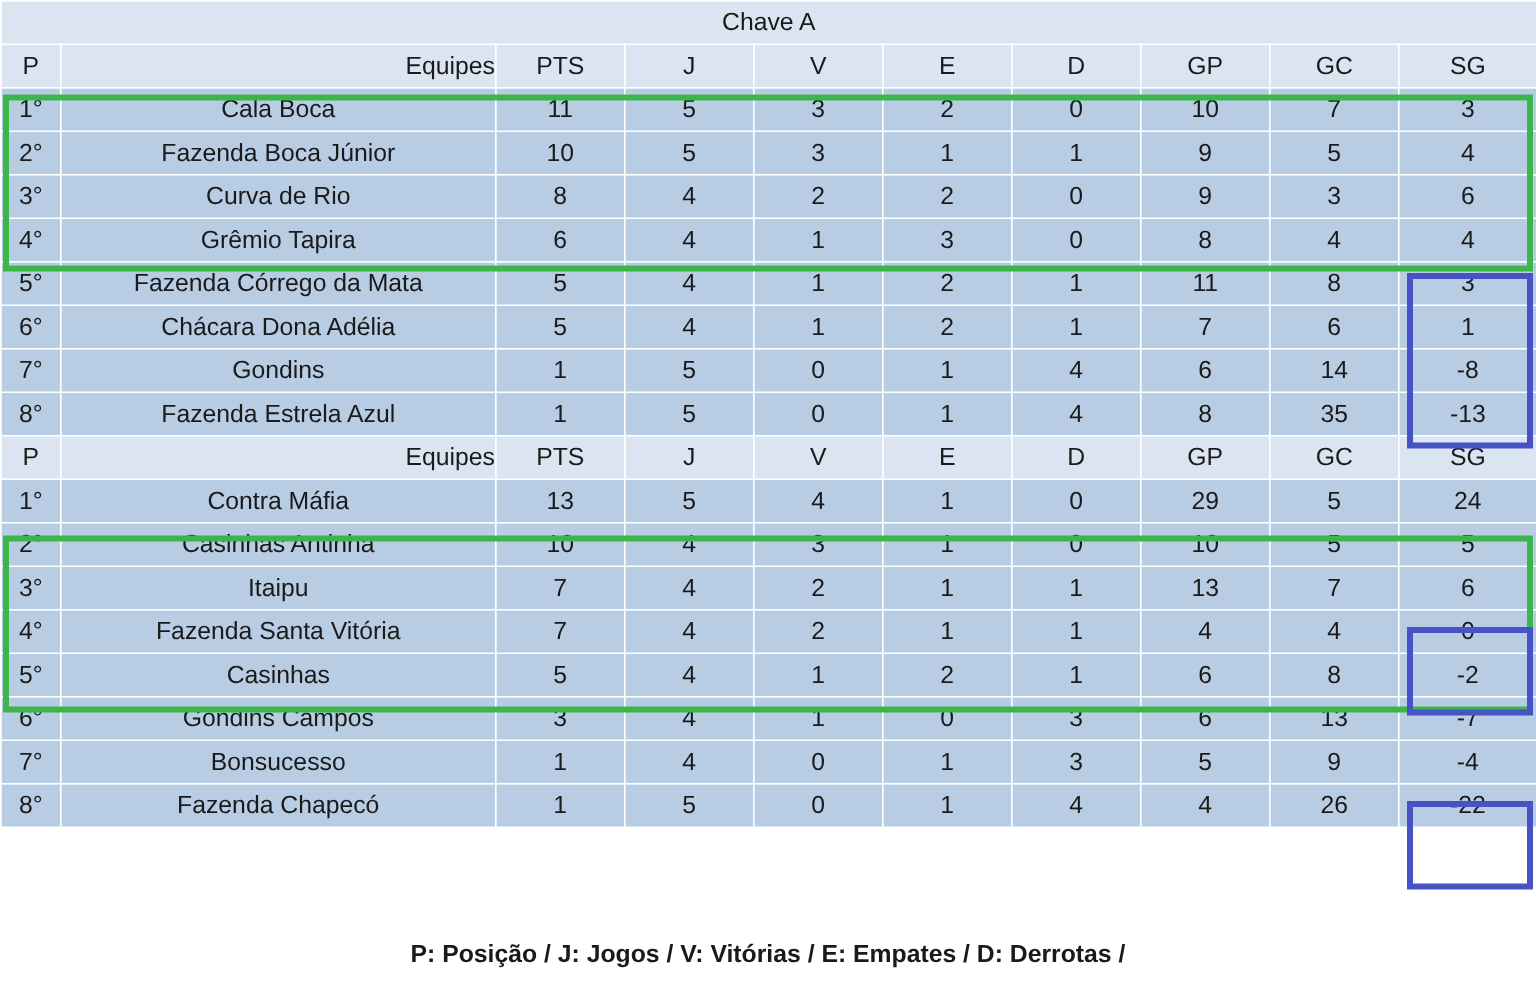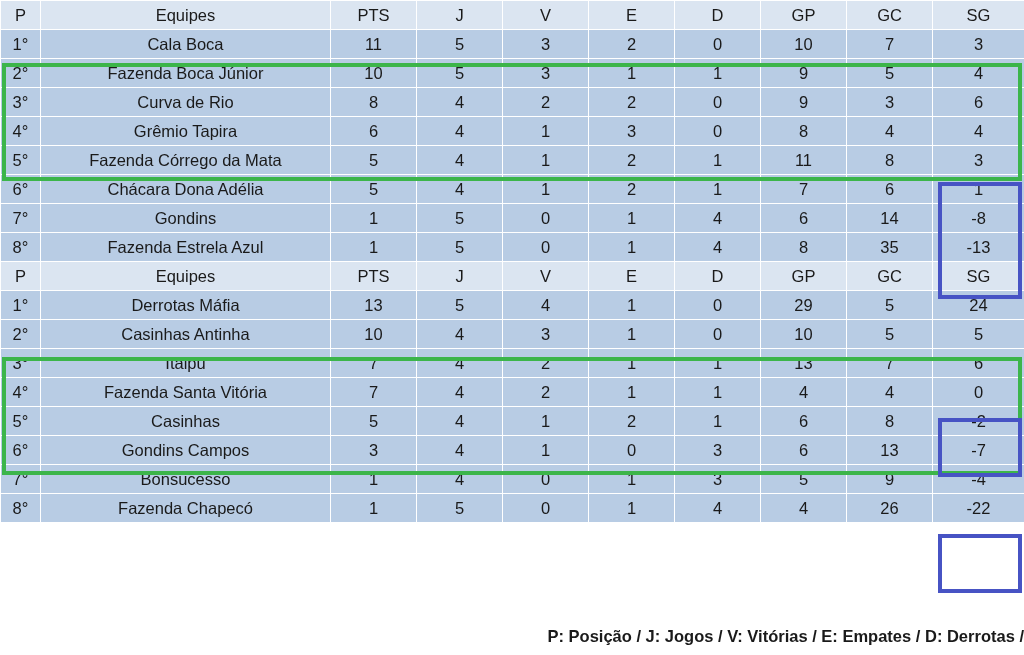--- a/index.html
+++ b/index.html
@@ -44,21 +44,21 @@
     height: 32px;
   }
   .header-row td {
     background: #dbe5f1;
     font-weight: bold;
     font-size: 16.5px;
     color: #1a1a1a;
     height: 30px;
   }
   .header-row td.col-p { text-align: center; }
-  .header-row td.col-team { text-align: center; }
+  .header-row td.col-team { text-align: right; }
 
   tr.data td {
     background: #b8cce4;
   }
   tr.data.alt td {
     background: #b8cce4;
   }
   td.col-p {
     width: 40px;
     font-weight: bold;
@@ -81,21 +81,21 @@
   col.c-d    { width: 86px; }
   col.c-gp   { width: 86px; }
   col.c-gc   { width: 86px; }
   col.c-sg   { width: 92px; }
 
   .footnotes {
     position: absolute;
     left: 0;
     right: 0;
     bottom: 4px;
-    text-align: right;
+    text-align: center;
   }
   .footnotes div {
     font-weight: bold;
     font-size: 16.5px;
     color: #1a1a1a;
     line-height: 30px;
   }
 
   
   .overlay {
@@ -123,20 +123,23 @@
         <col class="c-j">
         <col class="c-v">
       <col class="c-e">
         <col class="c-d">
         <col class="c-gp">
         <col class="c-gc">
         <col class="c-sg">
     </colgroup>
     <tbody>
 
+      <tr class="group-title">
+        <td colspan="10">Chave A</td>
+      </tr>
       <tr class="header-row">
         <td class="col-p">P</td>
         <td class="col-team">Equipes</td>
         <td class="col-num">PTS</td>
         <td class="col-num">J</td>
         <td class="col-num">V</td>
         <td class="col-num">E</td>
         <td class="col-num">D</td>
         <td class="col-num">GP</td>
         <td class="col-num">GC</td>
@@ -248,21 +251,21 @@
         <td class="col-num">V</td>
         <td class="col-num">E</td>
         <td class="col-num">D</td>
         <td class="col-num">GP</td>
         <td class="col-num">GC</td>
         <td class="col-num">SG</td>
       </tr>
 
       <tr class="data">
         <td class="col-p">1°</td>
-        <td class="col-team">Derrotas Máfia</td>
+        <td class="col-team">Contra Máfia</td>
         <td class="col-num">13</td>
         <td class="col-num">5</td>
         <td class="col-num">4</td>
         <td class="col-num">1</td>
         <td class="col-num">0</td>
         <td class="col-num">29</td>
         <td class="col-num">5</td>
         <td class="col-num">24</td>
       </tr>
       <tr class="data alt">

